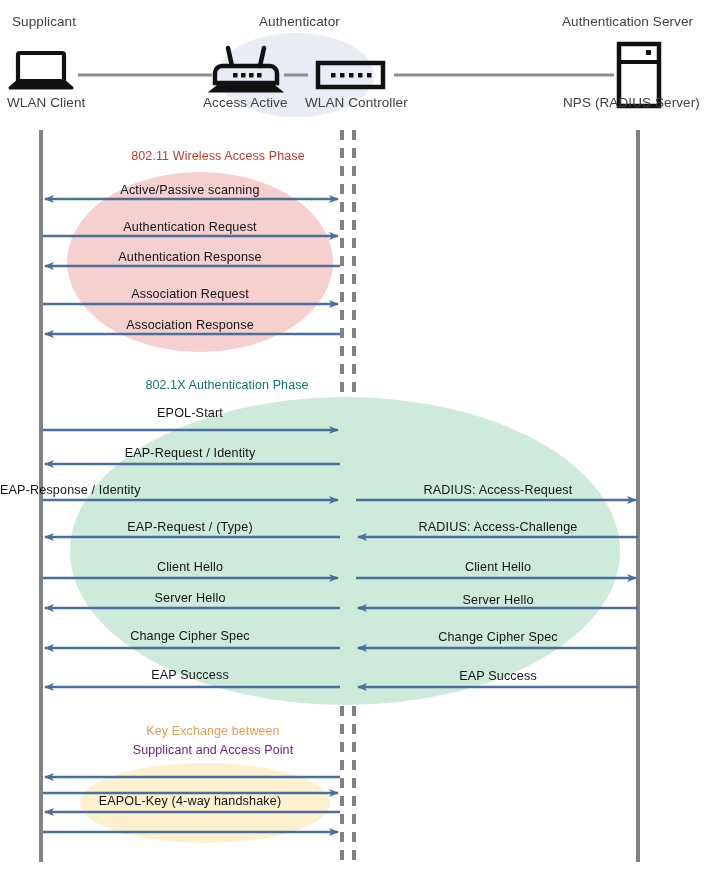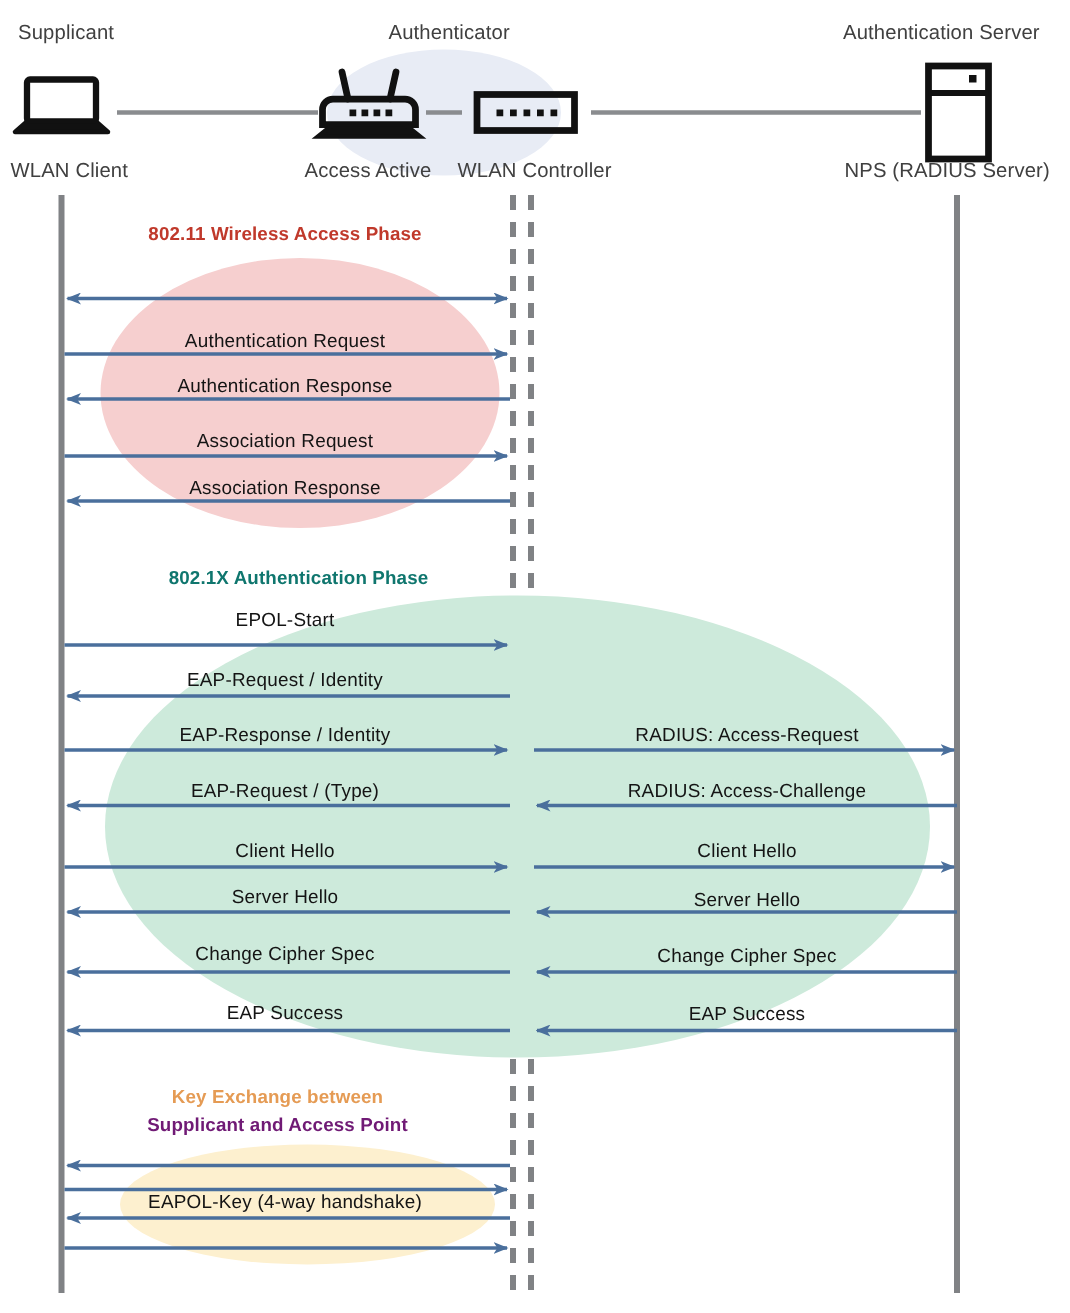--- a/index.html
+++ b/index.html
@@ -19,31 +19,32 @@
 
   
   .node-label{
     position:absolute;
     font-size:13.5px;
     color:#404040;
     white-space:nowrap;
     letter-spacing:.1px;
   }
   .node-top{top:14px;}
-  .node-bot{top:106px;}
+  .node-bot{top:95px;}
 
   
   .phase-title{
     position:absolute;
     font-size:12.5px;
-    font-weight:700;
+    font-weight:400;
     white-space:nowrap;
     text-align:center;
     line-height:19px;
     letter-spacing:.1px;
+    padding-left:28px;
   }
 
   
   .msg-label{
     position:absolute;
     font-size:12.6px;
     color:#141414;
     white-space:nowrap;
     letter-spacing:.15px;
   }
@@ -159,28 +160,29 @@
   <div class="node-label node-top" style="left:562px;">Authentication Server</div>
   <div class="node-label node-bot" style="left:563px;">NPS (RADIUS Server)</div>
 
   <div class="phase-title" style="left:0;width:380px;top:147px;color:#c0392b;">802.11 Wireless Access Phase</div>
 
   <div class="phase-title" style="left:0;width:398px;top:376px;color:#0f766e;">802.1X Authentication Phase</div>
 
   <div class="phase-title" style="left:0;width:370px;top:722px;color:#e59b54;">Key Exchange between</div>
   <div class="phase-title" style="left:0;width:370px;top:741px;color:#701a75;">Supplicant and Access Point</div>
 
+  <div class="msg-label" style="left:0;width:380px;text-align:center;top:183px;">Active/Passive scanning</div>
   <div class="msg-label" style="left:0;width:380px;text-align:center;top:220px;">Authentication Request</div>
   <div class="msg-label" style="left:0;width:380px;text-align:center;top:250px;">Authentication Response</div>
   <div class="msg-label" style="left:0;width:380px;text-align:center;top:287px;">Association Request</div>
   <div class="msg-label" style="left:0;width:380px;text-align:center;top:318px;">Association Response</div>
 
   <div class="msg-label" style="left:0;width:380px;text-align:center;top:406px;">EPOL-Start</div>
   <div class="msg-label" style="left:0;width:380px;text-align:center;top:446px;">EAP-Request / Identity</div>
-  <div class="msg-label" style="left:0;width:380px;text-align:center;top:483px;">EAP-Response / Identity</div>
+  <div class="msg-label" style="left:0;width:380px;top:483px;">EAP-Response / Identity</div>
   <div class="msg-label" style="left:0;width:380px;text-align:center;top:520px;">EAP-Request / (Type)</div>
   <div class="msg-label" style="left:0;width:380px;text-align:center;top:560px;">Client Hello</div>
   <div class="msg-label" style="left:0;width:380px;text-align:center;top:591px;">Server Hello</div>
   <div class="msg-label" style="left:0;width:380px;text-align:center;top:629px;">Change Cipher Spec</div>
   <div class="msg-label" style="left:0;width:380px;text-align:center;top:668px;">EAP Success</div>
 
   <div class="msg-label" style="left:356px;width:284px;text-align:center;top:483px;">RADIUS: Access-Request</div>
   <div class="msg-label" style="left:356px;width:284px;text-align:center;top:520px;">RADIUS: Access-Challenge</div>
   <div class="msg-label" style="left:356px;width:284px;text-align:center;top:560px;">Client Hello</div>
   <div class="msg-label" style="left:356px;width:284px;text-align:center;top:593px;">Server Hello</div>

